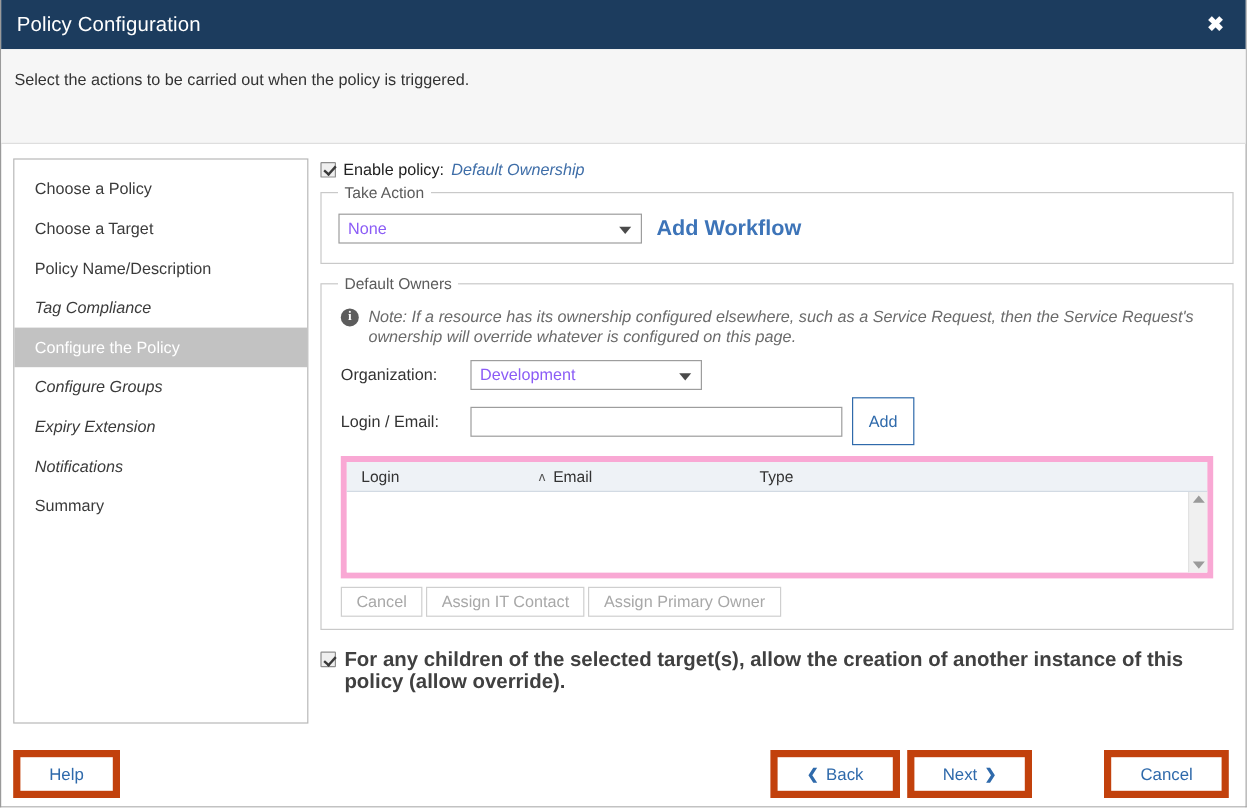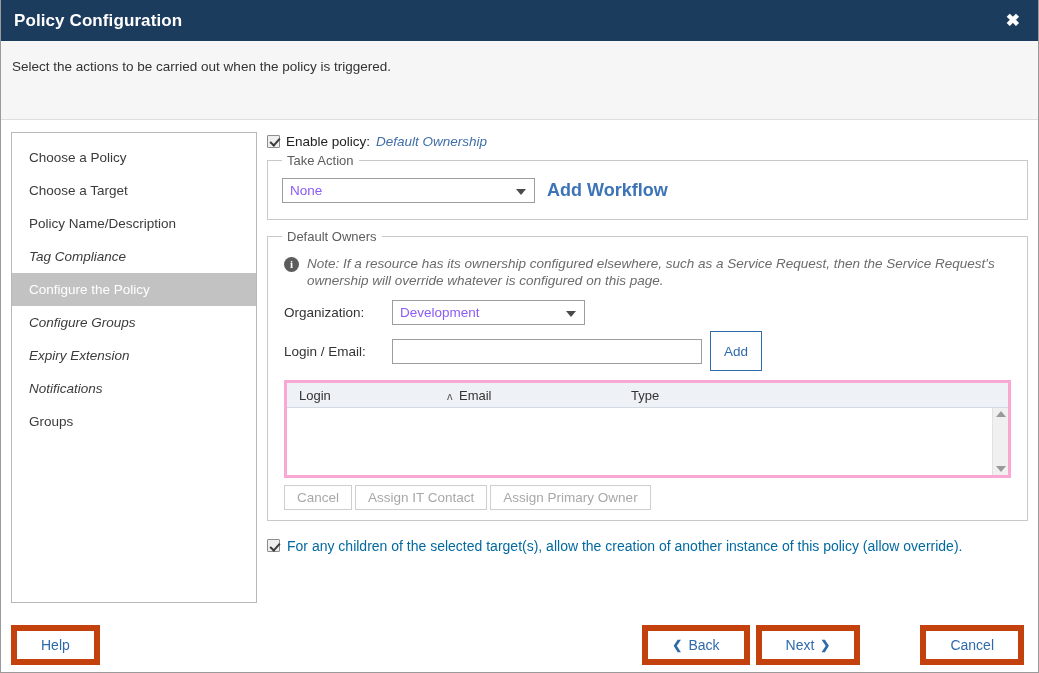--- a/index.html
+++ b/index.html
@@ -25,21 +25,21 @@
     background: #1c3c5e;
     color: #ffffff;
     display: flex;
     align-items: center;
     justify-content: space-between;
     padding: 0 14px 0 13px;
     flex: 0 0 41px;
   }
   .titlebar .title {
     font-size: 17px;
-    font-weight: bold;
+    font-weight: normal;
     letter-spacing: 0.1px;
   }
   .close-btn {
     font-size: 17px;
     font-weight: bold;
     line-height: 1;
     color: #ffffff;
     cursor: pointer;
     padding: 2px 4px;
     user-select: none;
@@ -228,21 +228,21 @@
     height: 40px;
     padding: 0 13px;
     cursor: pointer;
     font-family: "Liberation Sans", sans-serif;
     margin-left: 8px;
   }
   
   .grid-wrap {
     margin: 6px 0 0 6px;
     width: 727px;
-    border: 3px solid #f9a8d4;
+    border: 5px solid #f9a8d4;
     background: #ffffff;
   }
   .grid-head {
     display: flex;
     align-items: center;
     height: 25px;
     background: #eef2f6;
     border-bottom: 1px solid #d2dae3;
     font-size: 13px;
     color: #333333;
@@ -301,24 +301,25 @@
     padding: 0 12px;
     margin-right: 3px;
     cursor: default;
     font-family: "Liberation Sans", sans-serif;
   }
   
   .override-row {
     display: flex;
     gap: 7px;
     margin-top: 7px;
-    font-size: 14px;
-    color: #0369a1;
+    font-size: 17px;
+    color: #404040;
     line-height: 18px;
     max-width: 730px;
+    font-weight: bold;
   }
   .override-row .cb { margin-top: 2px; }
   
   .footer {
     flex: 0 0 auto;
     height: 54px;
     display: flex;
     align-items: center;
     padding: 0 14px 0 10px;
     position: relative;
@@ -360,21 +361,21 @@
 
     <div class="sidebar">
       <div class="side-item">Choose a Policy</div>
       <div class="side-item">Choose a Target</div>
       <div class="side-item">Policy Name/Description</div>
       <div class="side-item italic">Tag Compliance</div>
       <div class="side-item selected">Configure the Policy</div>
       <div class="side-item italic">Configure Groups</div>
       <div class="side-item italic">Expiry Extension</div>
       <div class="side-item italic">Notifications</div>
-      <div class="side-item">Groups</div>
+      <div class="side-item">Summary</div>
     </div>
 
     <div class="main">
 
       <div class="enable-row">
         <span class="cb checked"></span>
         <span>Enable policy:</span>
         <span class="enable-val">Default Ownership</span>
       </div>
 

